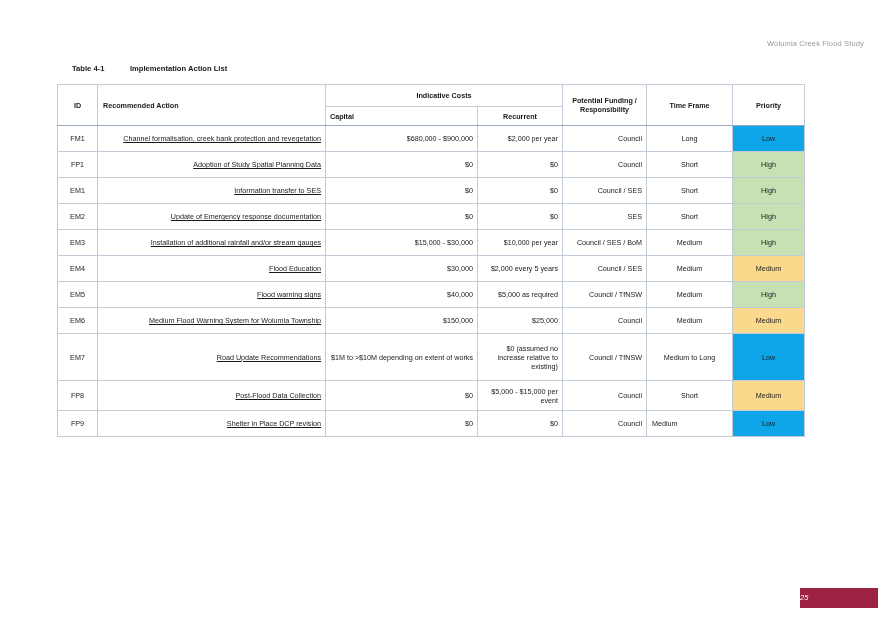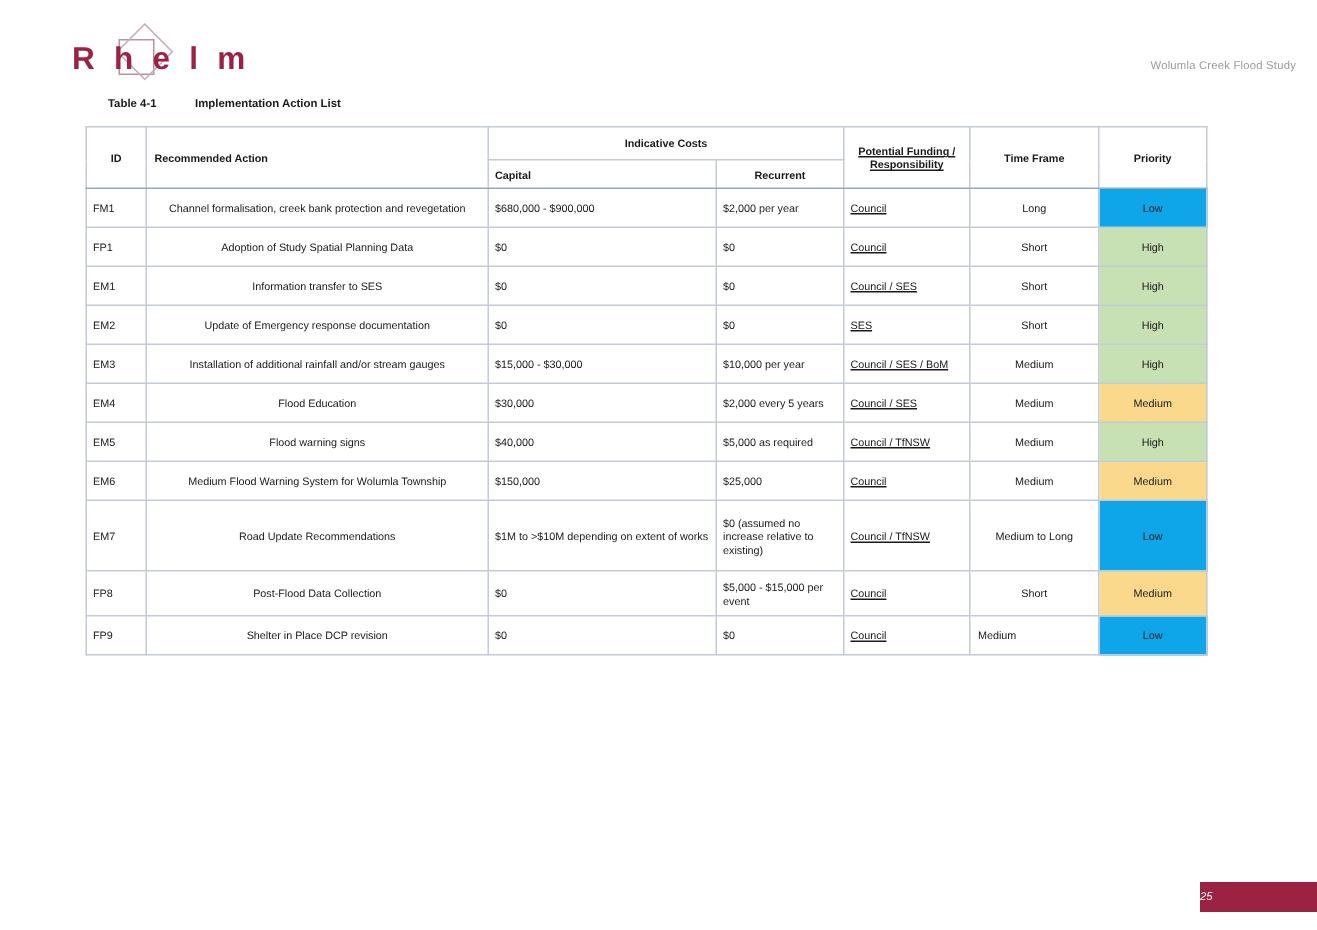--- a/index.html
+++ b/index.html
@@ -110,27 +110,27 @@
   thead tr.hrow1 th { height: 15px; }
   thead tr.hrow2 th { height: 12px; }
   thead th.below-rule { border-bottom: 1.6px solid #9aa9c0; }
   tbody tr td { border-bottom: 0.6px solid #c3cbd8; }
   tbody tr:first-child td { border-top: 1.6px solid #9aa9c0; }
 
   .c-id      { width: 40px;  text-align: center; }
   .c-action  { width: 228px; text-align: left; }
   .c-capital { width: 152px; text-align: left; }
   .c-recur   { width: 85px;  text-align: center; }
-  .c-fund    { width: 84px;  text-align: center; text-decoration: underline; }
+  .c-fund    { width: 84px;  text-align: center; }
   .c-time    { width: 86px;  text-align: center; }
   .c-prio    { width: 72px;  text-align: center; margin-left: 13px; }
 
-  td.c-id { text-align: left; }
-  td.c-action { text-align: center; padding-left: 5px; }
-  td.c-capital, td.c-recur, td.c-fund { text-align: left; }
+  td.c-id { text-align: center; }
+  td.c-action { text-align: right; padding-left: 5px; text-decoration: underline; }
+  td.c-capital, td.c-recur, td.c-fund { text-align: right; }
   td.c-time { text-align: center; }
   td.c-time.align-left { text-align: left; padding-left: 5px; }
   td.c-prio { text-align: center; }
 
   td.prio-low    { background: #0ea5e9; }
   td.prio-high   { background: #C7E0B4; }
   td.prio-medium { background: #FBD98C; }
 
   tbody tr { height: 26px; }
   tbody tr.tall { height: 47px; }
@@ -154,25 +154,20 @@
     line-height: 20px;
     font-size: 7.5px;
     color: #ffffff;
     font-style: italic;
   }
 </style>
 </head>
 <body>
 
 <div class="page-header">
-  <div class="logo">
-    <div class="logo-square"></div>
-    <div class="logo-diamond"></div>
-    <div class="logo-text">R h e l m</div>
-  </div>
   <div class="doc-title">Wolumla Creek Flood Study</div>
 </div>
 
 <div class="caption"><span class="cap-num">Table 4-1</span><span>Implementation Action List</span></div>
 
 <div class="table-wrap">
   <table class="action-table">
     <colgroup>
       <col class="c-id">
         <col class="c-action">

